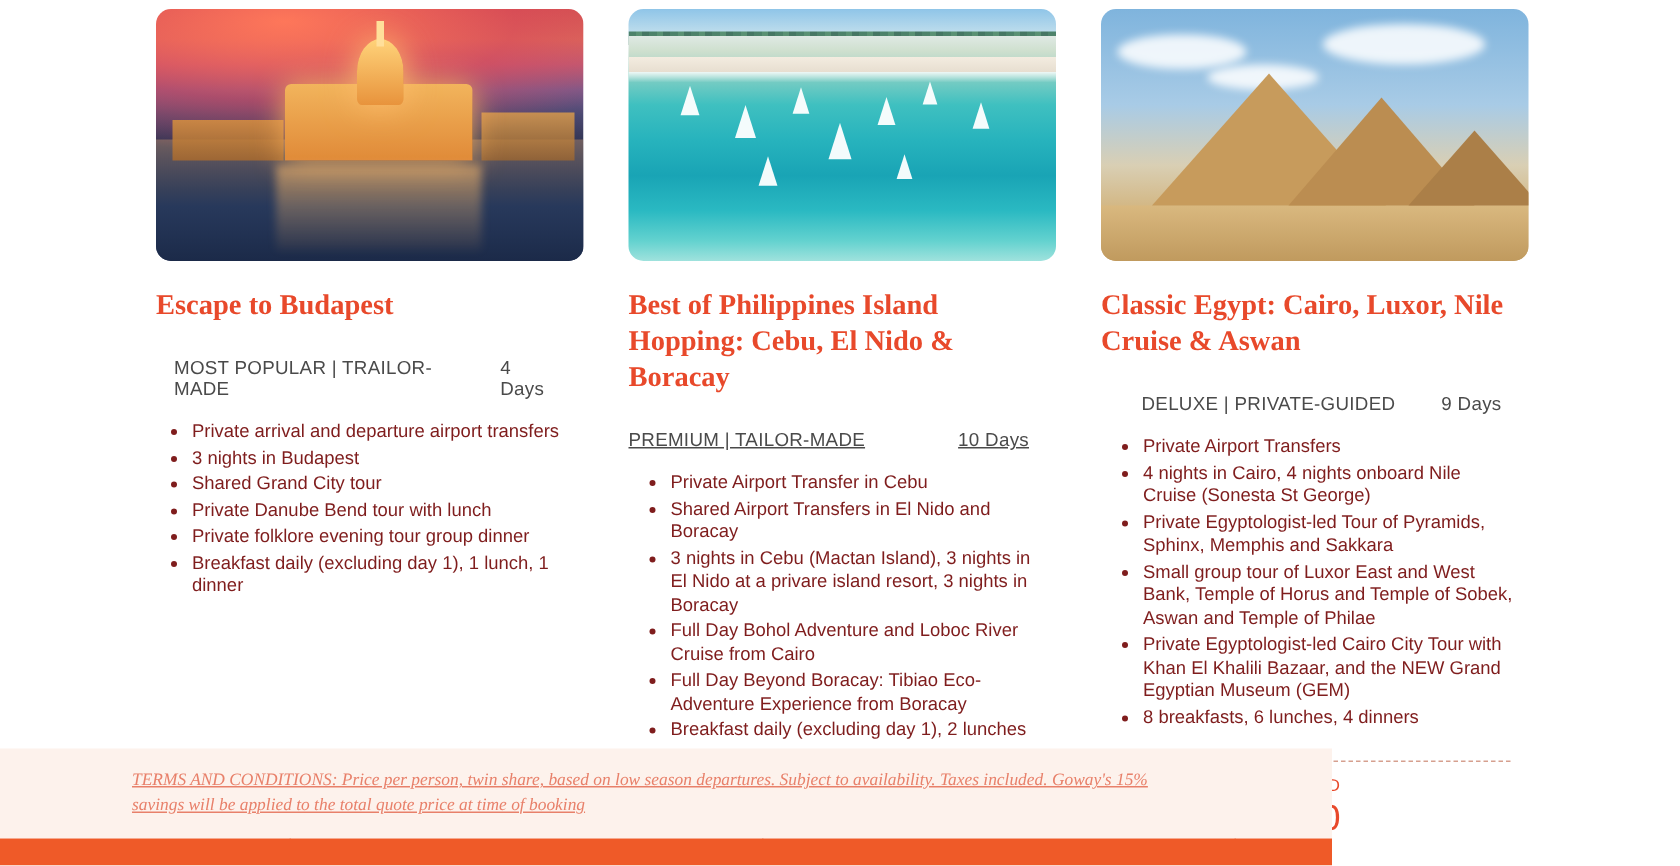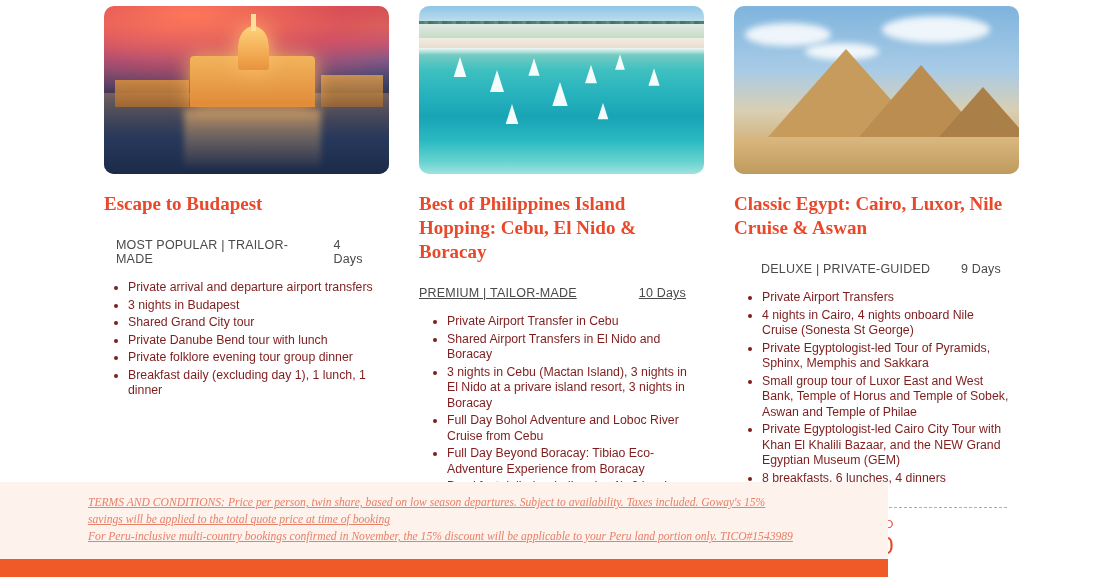--- a/index.html
+++ b/index.html
@@ -383,21 +383,21 @@
       </div>
       <div class="card-title">Best of Philippines Island Hopping: Cebu, El Nido &amp; Boracay</div>
       <div class="card-meta">
         <span>PREMIUM | TAILOR-MADE</span>
         <span>10 Days</span>
       </div>
       <ul class="card-list">
         <li>Private Airport Transfer in Cebu</li>
         <li>Shared Airport Transfers in El Nido and Boracay</li>
         <li>3 nights in Cebu (Mactan Island), 3 nights in El Nido at a privare island resort, 3 nights in Boracay</li>
-        <li>Full Day Bohol Adventure and Loboc River Cruise from Cebu</li>
+        <li>Full Day Bohol Adventure and Loboc River Cruise from Cairo</li>
         <li>Full Day Beyond Boracay: Tibiao Eco-Adventure Experience from Boracay</li>
         <li>Breakfast daily (excluding day 1), 2 lunches</li>
       </ul>
       <div class="spacer"></div>
       <hr class="divider">
       <div class="price-row">
         <div class="price-block">
           <div class="price-label">From CAD</div>
           <div class="price-value">$3,424</div>
         </div>
@@ -442,17 +442,16 @@
           <div class="price-label">Save CAD</div>
           <div class="price-value">$290</div>
         </div>
       </div>
     </div>
 
   </div>
 
   <div class="terms">
     <p>TERMS AND CONDITIONS: Price per person, twin share, based on low season departures. Subject to availability. Taxes included. Goway's 15% savings will be applied to the total quote price at time of booking</p>
-    <p>For Peru-inclusive multi-country bookings confirmed in November, the 15% discount will be applicable to your Peru land portion only.  TICO#1543989</p>
   </div>
 
   <div class="bottom-bar"></div>
 </div>
 
 </body></html>

